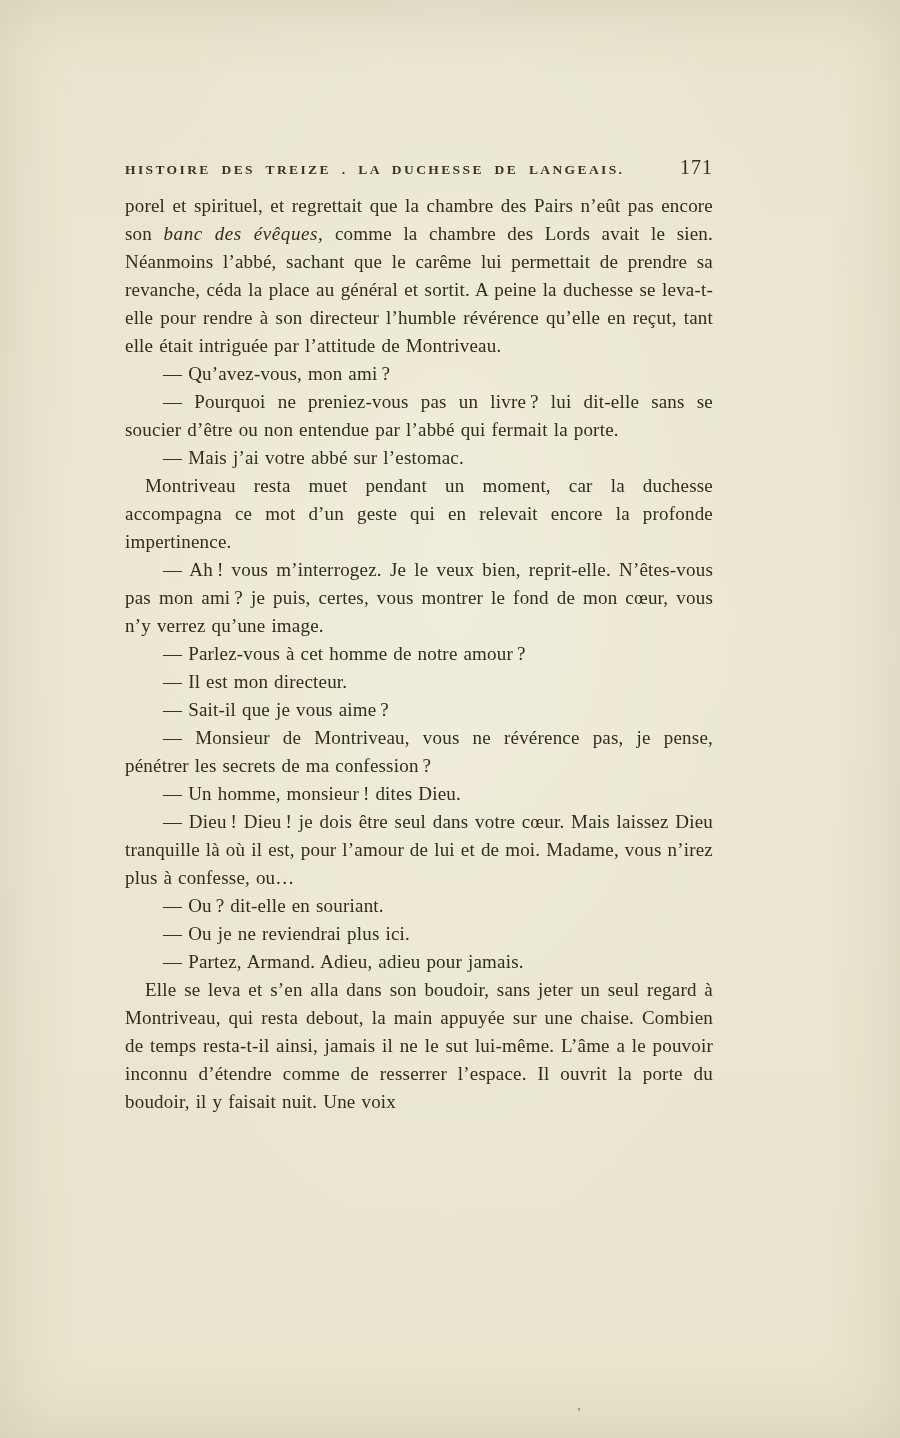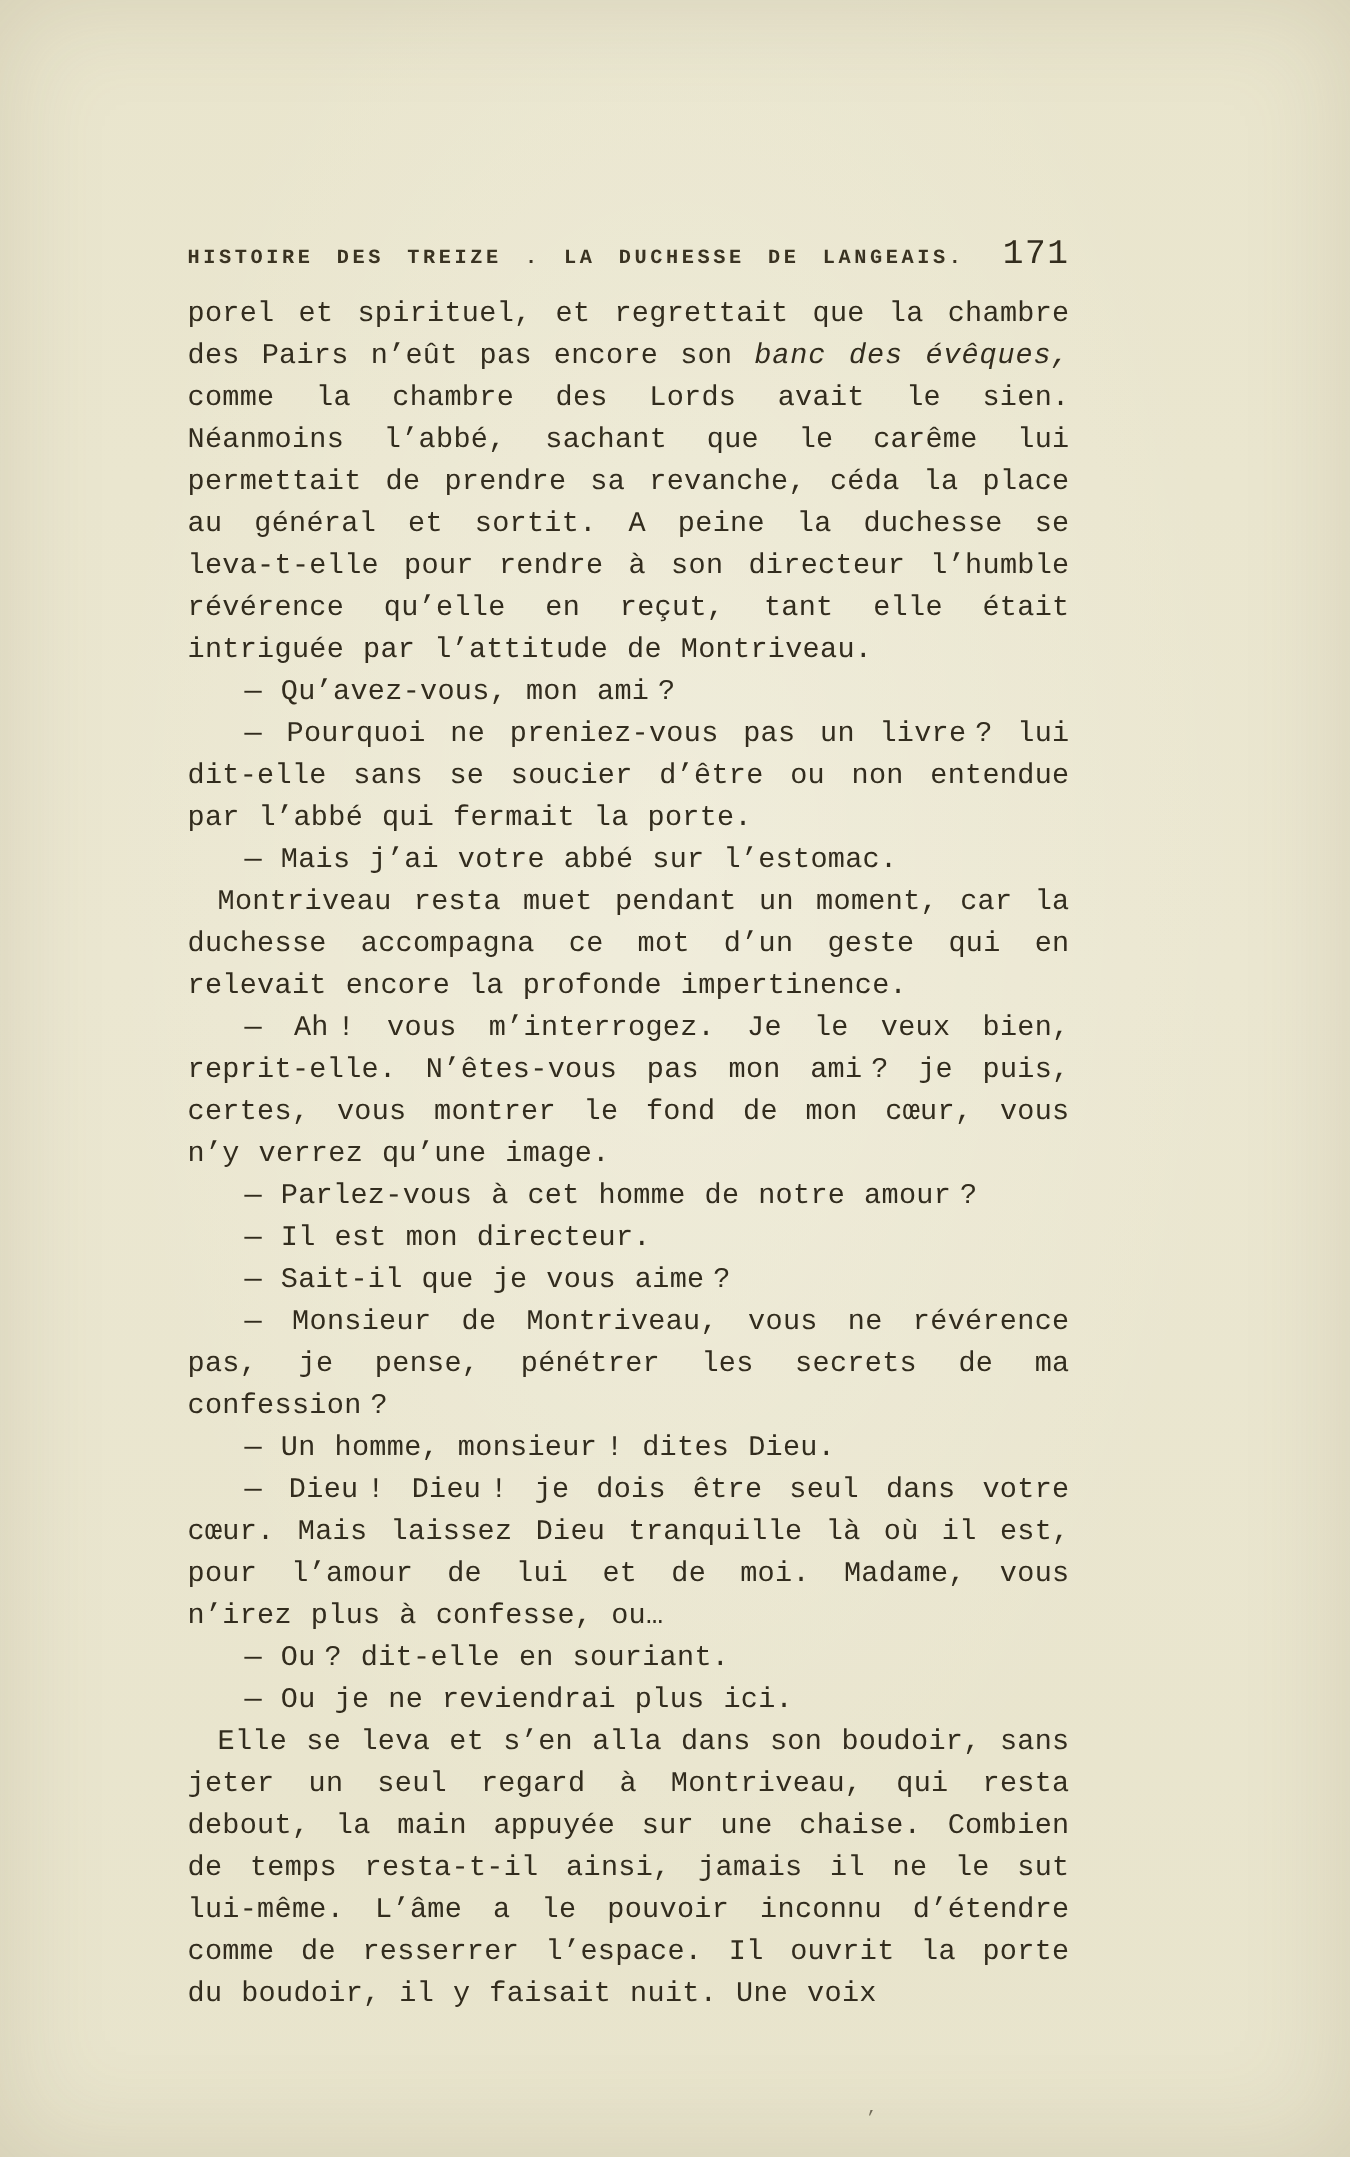--- a/index.html
+++ b/index.html
@@ -11,21 +11,21 @@
     position: relative;
     width: 900px;
     height: 1438px;
     margin: 0 auto;
     background: #eae6d0;
     background-image:
       radial-gradient(ellipse at 50% 40%, rgba(255,255,250,0.25) 0%, rgba(255,255,250,0) 60%),
       linear-gradient(180deg, #e9e5cd 0%, #ebe7d1 45%, #e8e4cc 100%);
     box-shadow: inset 0 0 70px rgba(120,105,70,0.18);
     overflow: hidden;
-    font-family: Liberation Mono, monospace;
+    font-family: Liberation Serif, serif;
     color: #322c1e;
   }
   .content {
     position: absolute;
     left: 125px;
     top: 156px;
     width: 588px;
   }
   .running-header {
     display: flex;
@@ -35,21 +35,21 @@
   }
   .running-header .title {
     font-size: 13.5px;
     font-weight: bold;
     letter-spacing: 2.4px;
     word-spacing: 5px;
     color: #3a3322;
     white-space: nowrap;
   }
   .running-header .folio {
-    font-size: 23px;
+    font-size: 20px;
     letter-spacing: 1px;
     color: #332d1e;
   }
   .text-block p {
     margin: 0;
     font-size: 19px;
     line-height: 28px;
     text-align: justify;
     letter-spacing: 0.2px;
     word-spacing: 1px;
@@ -89,20 +89,21 @@
       <p class="narrative">Montriveau resta muet pendant un moment, car la duchesse accompagna ce mot d’un geste qui en relevait encore la profonde impertinence.</p>
       <p class="dialogue">— Ah ! vous m’interrogez. Je le veux bien, reprit-elle. N’êtes-vous pas mon ami ? je puis, certes, vous montrer le fond de mon cœur, vous n’y verrez qu’une image.</p>
       <p class="dialogue">— Parlez-vous à cet homme de notre amour ?</p>
       <p class="dialogue">— Il est mon directeur.</p>
       <p class="dialogue">— Sait-il que je vous aime ?</p>
       <p class="dialogue">— Monsieur de Montriveau, vous ne révérence pas, je pense, pénétrer les secrets de ma confession ?</p>
       <p class="dialogue">— Un homme, monsieur ! dites Dieu.</p>
       <p class="dialogue">— Dieu ! Dieu ! je dois être seul dans votre cœur. Mais laissez Dieu tranquille là où il est, pour l’amour de lui et de moi. Madame, vous n’irez plus à confesse, ou…</p>
       <p class="dialogue">— Ou ? dit-elle en souriant.</p>
       <p class="dialogue">— Ou je ne reviendrai plus ici.</p>
+      <p class="dialogue">— Partez, Armand. Adieu, adieu pour jamais.</p>
       <p class="narrative">Elle se leva et s’en alla dans son boudoir, sans jeter un seul regard à Montriveau, qui resta debout, la main appuyée sur une chaise. Combien de temps resta-t-il ainsi, jamais il ne le sut lui-même. L’âme a le pouvoir inconnu d’étendre comme de resserrer l’espace. Il ouvrit la porte du boudoir, il y faisait nuit. Une voix</p>
 
     </div>
   </div>
 
   <span class="scan-artifact">’</span>
 
 </div>
 
 </body></html>

